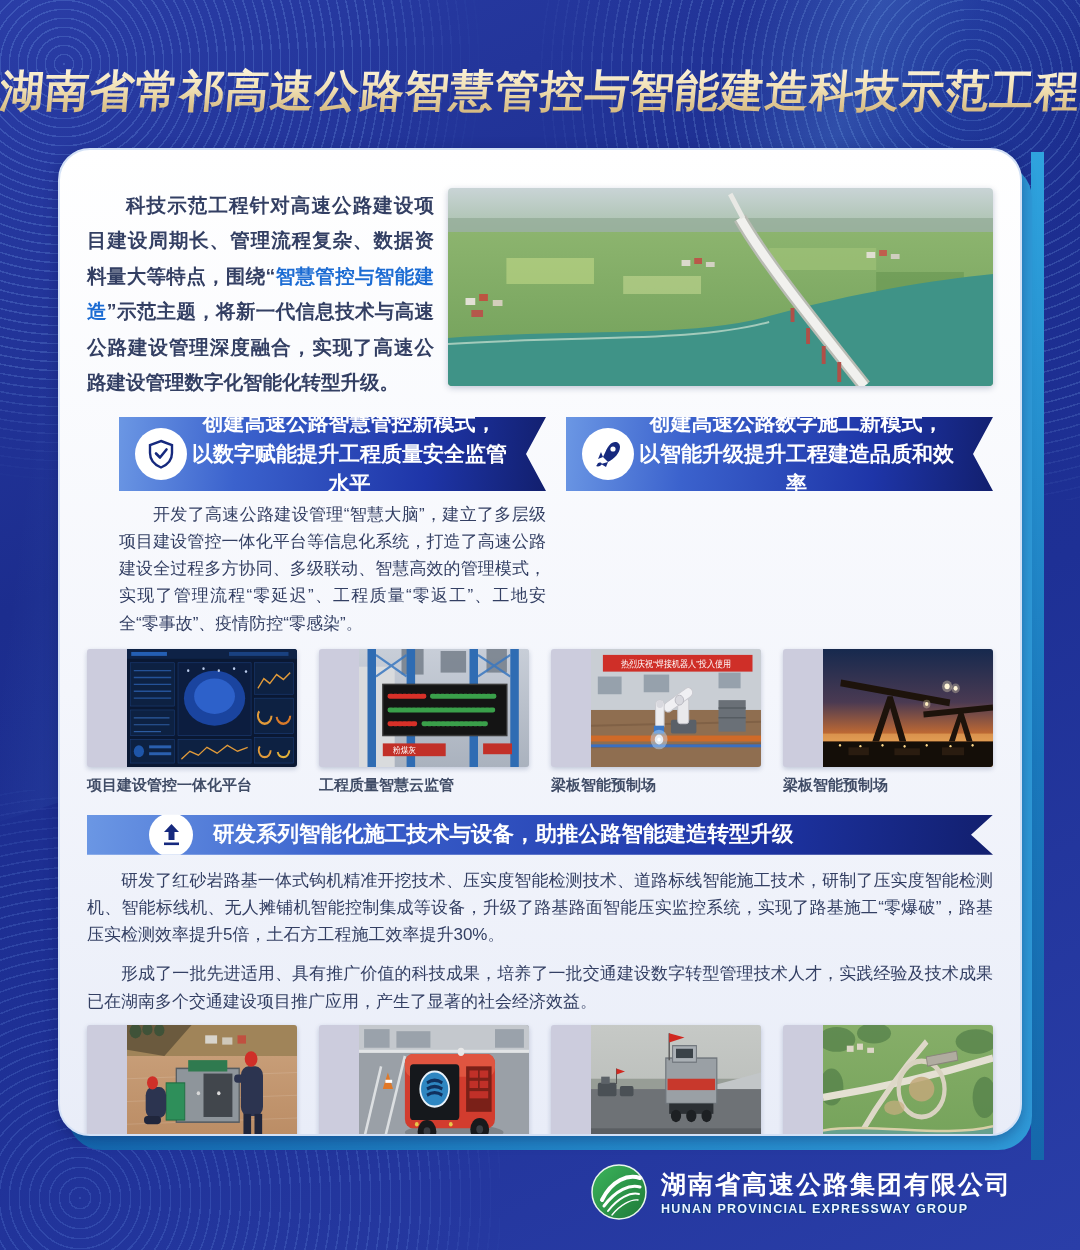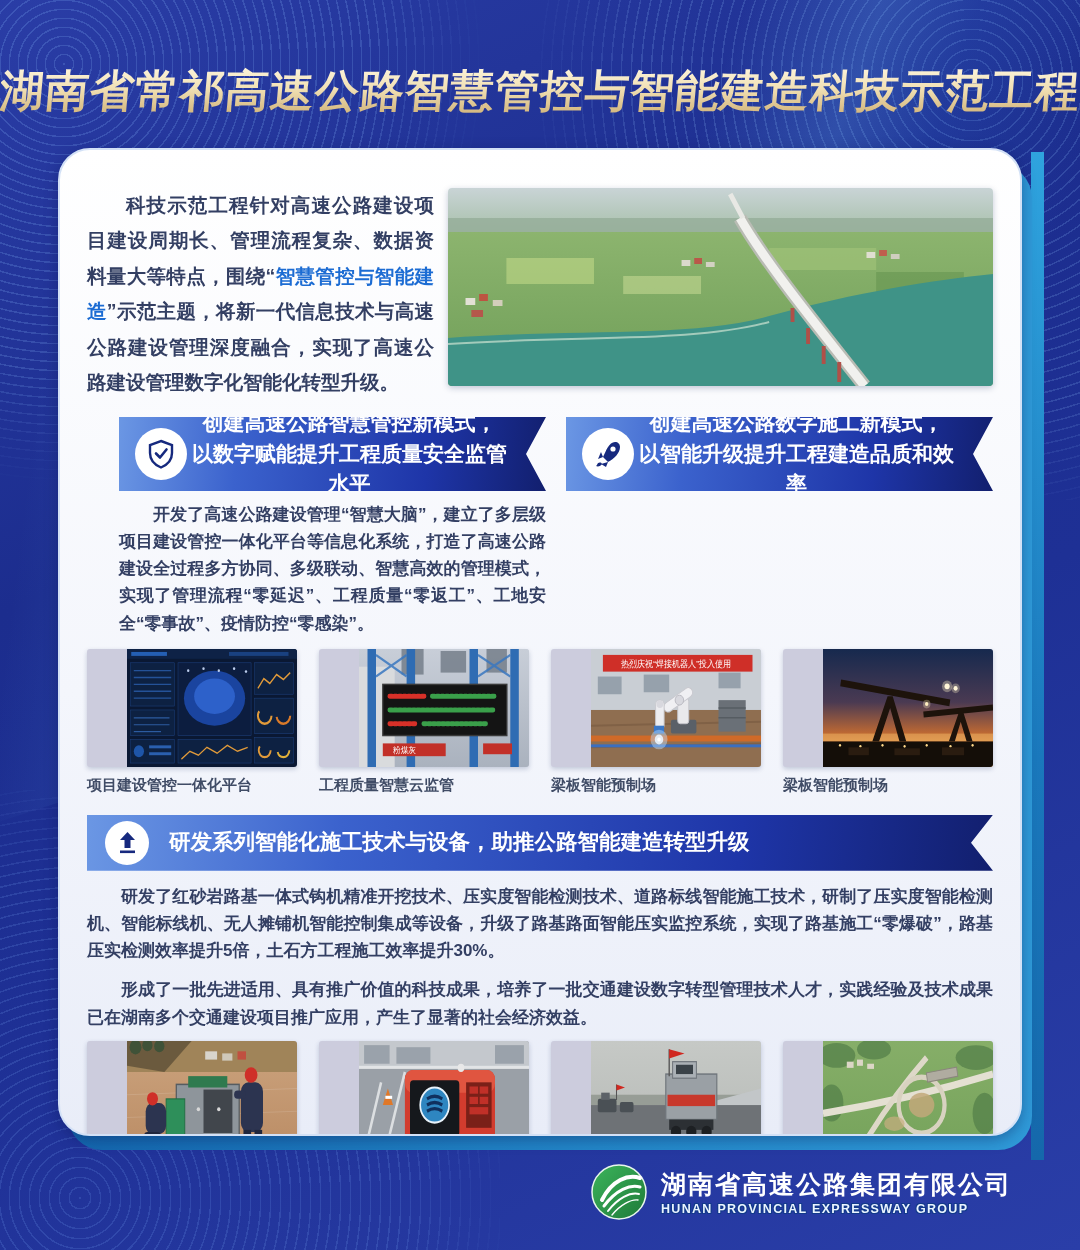--- a/index.html
+++ b/index.html
@@ -70,26 +70,26 @@
   .bar{
     display:flex;align-items:center;height:74px;color:#ffffff;
     background:linear-gradient(96deg,#6b97e4 0%,#3b62cd 28%,#1e35a8 72%,#121f6e 100%);
     clip-path:polygon(0 0,100% 0,calc(100% - 20px) 50%,100% 100%,0 100%);
     padding-right:34px;
   }
   .bar .icon-circle{flex:0 0 52px;width:52px;height:52px;border-radius:50%;background:#ffffff;
     display:flex;align-items:center;justify-content:center;margin-left:16px;}
   .bar .icon-circle svg{width:32px;height:32px;}
   .bar-title{flex:1;text-align:center;font-size:21px;font-weight:700;line-height:1.45;}
-  .bar-full{height:56px;margin-top:20px;clip-path:polygon(0 0,100% 0,calc(100% - 22px) 50%,100% 100%,0 100%);}
+  .bar-full{height:40px;margin-top:20px;clip-path:polygon(0 0,100% 0,calc(100% - 22px) 50%,100% 100%,0 100%);padding-left:44px;}
   .bar-full .icon-circle{flex:0 0 44px;width:44px;height:44px;margin-left:18px;}
   .bar-full .icon-circle svg{width:27px;height:27px;}
   .bar-full .bar-title{text-align:left;margin-left:20px;font-size:21.5px;}
 
-  .body-text{margin:10px 0 0 0;font-size:17px;line-height:1.6;font-weight:700;color:#333f63;
+  .body-text{margin:10px 0 0 0;font-size:17px;line-height:1.6;font-weight:400;color:#333f63;
     text-indent:2em;text-align:justify;}
   .body-wide{margin-top:12px;}
   .body-wide2{margin-top:12px;}
 
   
   .gallery{display:grid;grid-template-columns:repeat(4,1fr);column-gap:22px;margin-top:12px;}
   .gallery figure{margin:0;}
   .g-photo{height:118px;border-radius:3px;overflow:hidden;box-shadow:0 2px 5px rgba(20,40,90,.22);background:#ccd;padding-left:40px;}
   .gallery.row2 .g-photo{height:124px;}
   .g-photo svg{display:block;width:100%;height:100%;}

